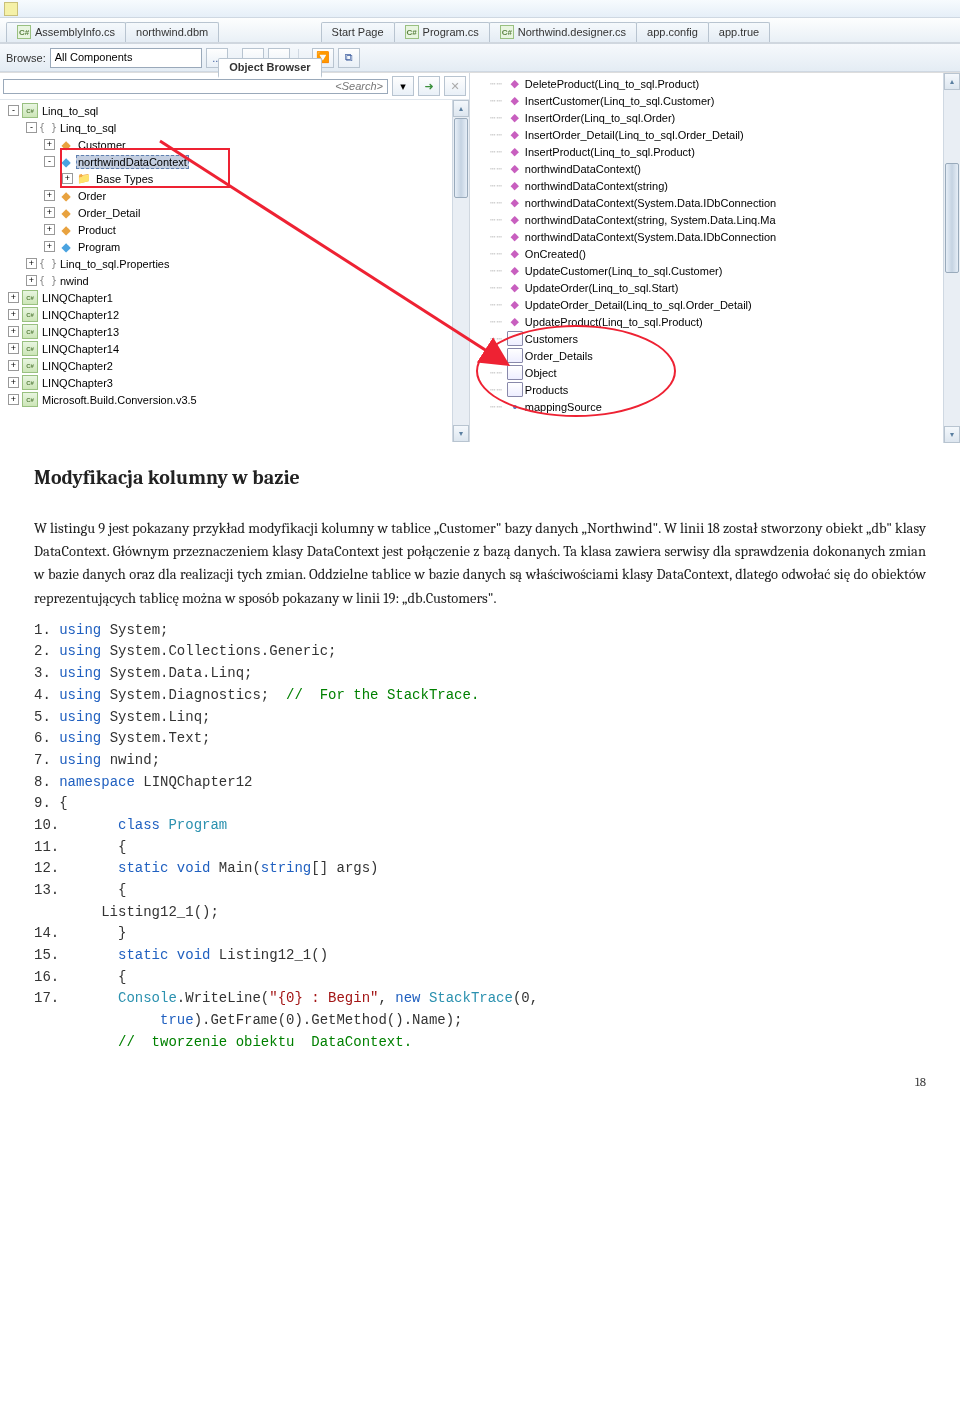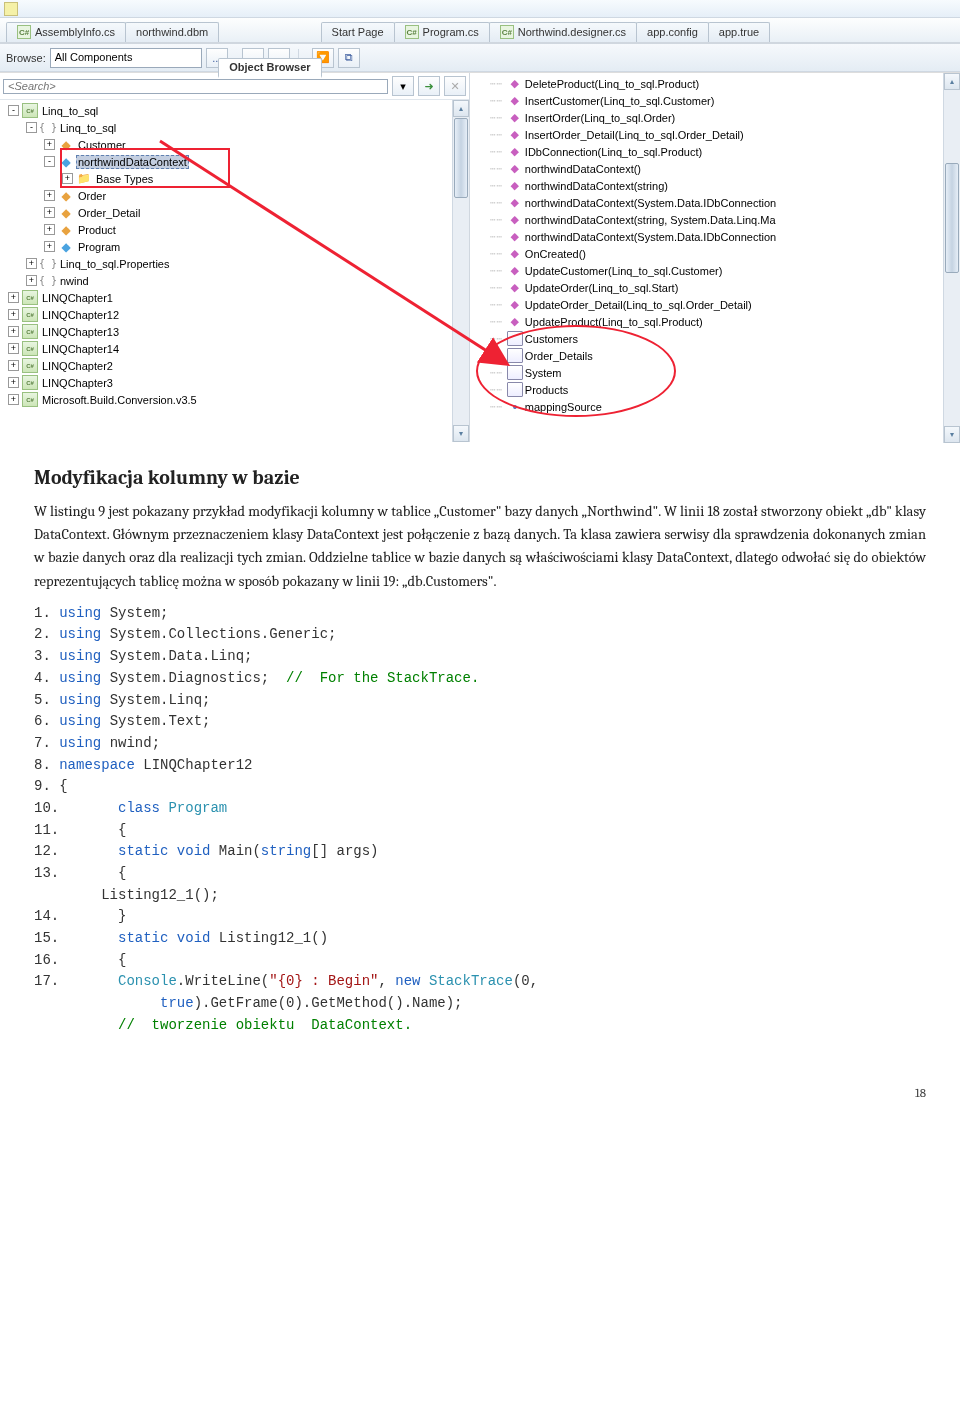--- a/index.html
+++ b/index.html
@@ -12,21 +12,21 @@
 .tab .cs-icon { width: 14px; height: 14px; display:inline-flex; align-items:center; justify-content:center; font-size:8px; background:#e8f5e0; border:1px solid #99c080; color:#5a8040; font-weight:bold; }
 .browse-bar { display:flex; align-items:center; gap:4px; background: linear-gradient(#f6f9fc,#e4ecf4); border-bottom:1px solid #cfd8e2; padding: 6px 6px; height: 28px; }
 .browse-bar .lbl { font-size:11px; color:#333; }
 .browse-bar select, .browse-bar .combo { height:20px; border:1px solid #9aa9ba; font-size:11px; background:#fff; }
 .browse-bar .combo { width:152px; padding:2px 4px; }
 .browse-bar .btn { width:22px; height:20px; border:1px solid #b8c4d0; background: linear-gradient(#fefefe,#e9f0f7); display:inline-flex; align-items:center; justify-content:center; font-size:11px; color:#4060a0; }
 .panes { display:flex; border-top:1px solid #ddd; }
 .pane-l { width: 470px; border-right:1px solid #d0d7df; position:relative; }
 .pane-r { flex:1; }
 .search-row { display:flex; align-items:center; gap:4px; padding:3px 3px; border-bottom:1px solid #e0e6ec; }
-.search-row .search { flex:1; height:15px; border:1px solid #9aa9ba; font-size:11px; padding:2px 4px; color:#888; font-style:italic; }
+.search-row .search { flex:1; height:15px; border:1px solid #9aa9ba; font-size:11px; padding:2px 4px; color:#888; font-style:italic;text-align:right; }
 .search-row .btn { width:22px; height:20px; border:1px solid #b8c4d0; background: linear-gradient(#fefefe,#e9f0f7); display:inline-flex; align-items:center; justify-content:center; font-size:11px; }
 .tree { padding: 2px 0 2px 4px; height: 342px; overflow:hidden; position:relative; }
 .tree-row { display:flex; align-items:center; height:17px; font-size:11px; color:#000; white-space:nowrap; }
 .tree-row .exp { width:11px; height:11px; border:1px solid #999; display:inline-flex; align-items:center; justify-content:center; font-size:9px; line-height:1; background:#fff; margin-right:3px; cursor:pointer; }
 .tree-row .ico { width:16px; height:15px; display:inline-flex; align-items:center; justify-content:center; margin-right:2px; font-size:10px; }
 .ico-ns { color:#888; }
 .ico-ns::before { content:"{ }"; font-family: monospace; }
 .ico-cls::before { content:"◆"; color:#4aa3e0; font-size:12px; }
 .ico-cls2::before { content:"◆"; color:#e8a23f; font-size:12px; }
 .ico-asm { background: linear-gradient(#e8f5e0,#cde6b8); border:1px solid #99c080; width:15px; height:13px; }
@@ -46,30 +46,30 @@
 .red-oval { position:absolute; border:2px solid #e23; border-radius:50% / 50%; pointer-events:none; }
 .arrow { position:absolute; pointer-events:none; }
 
 .r-list { padding: 2px 0 2px 20px; }
 .r-row { display:flex; align-items:center; height:17px; font-size:11px; color:#000; white-space:nowrap; }
 .r-row .dots { color:#aaa; letter-spacing:1px; margin-right:4px; font-size:9px; }
 .r-row .ico { width:16px; height:15px; display:inline-flex; align-items:center; justify-content:center; margin-right:2px; }
 .pane-r .scroll-v { height: 370px; }
 
 .doc { padding: 24px 34px 20px 34px; font-family: Cambria, Georgia, serif; color: #222; }
-.doc h2 { font-size: 20px; font-weight: bold; margin-bottom: 11px; }
+.doc h2 { font-size: 20px; font-weight: bold; margin-bottom: 28px; }
 .doc p { font-size: 14.5px; line-height: 1.6; text-align: justify; margin-bottom: 10px; }
 .doc .listing-lbl { font-size: 14.5px; margin: 10px 0 10px 0; }
 .doc pre { font-family: Consolas, 'Courier New', monospace; font-size: 14px; line-height: 1.55; white-space: pre; }
 .doc .ln { color:#333; }
 .doc .kw { color:#2060c0; }
 .doc .tp { color:#2b91af; }
 .doc .cm { color:#008000; }
 .doc .st { color:#a31515; }
-.pagenum { text-align:right; font-size:13px; color:#444; padding-right:34px; padding-bottom:10px; font-family: Cambria, serif; margin-top: 28px; }
+.pagenum { text-align:right; font-size:13px; color:#444; padding-right:34px; padding-bottom:10px; font-family: Cambria, serif; }
 </style>
 </head>
 <body>
 
 <div class="toolbar-top">
     <span class="dl"></span>
   </div>
 
 <div class="tabs" id="tabs-row">
     <div class="tab">
@@ -238,21 +238,21 @@
           <span>InsertOrder(Linq_to_sql.Order)</span>
         </div>
         <div class="r-row">
           <span class="dots">┄┄</span>
           <span class="ico ico-method"></span>
           <span>InsertOrder_Detail(Linq_to_sql.Order_Detail)</span>
         </div>
         <div class="r-row">
           <span class="dots">┄┄</span>
           <span class="ico ico-method"></span>
-          <span>IDbConnection(Linq_to_sql.Product)</span>
+          <span>InsertProduct(Linq_to_sql.Product)</span>
         </div>
         <div class="r-row">
           <span class="dots">┄┄</span>
           <span class="ico ico-method"></span>
           <span>northwindDataContext()</span>
         </div>
         <div class="r-row">
           <span class="dots">┄┄</span>
           <span class="ico ico-method"></span>
           <span>northwindDataContext(string)</span>
@@ -303,21 +303,21 @@
           <span>Customers</span>
         </div>
         <div class="r-row">
           <span class="dots">┄┄</span>
           <span class="ico ico-tbl"></span>
           <span>Order_Details</span>
         </div>
         <div class="r-row">
           <span class="dots">┄┄</span>
           <span class="ico ico-tbl"></span>
-          <span>System</span>
+          <span>Object</span>
         </div>
         <div class="r-row">
           <span class="dots">┄┄</span>
           <span class="ico ico-tbl"></span>
           <span>Products</span>
         </div>
         <div class="r-row">
           <span class="dots">┄┄</span>
           <span class="ico ico-field"></span>
           <span>mappingSource</span>

